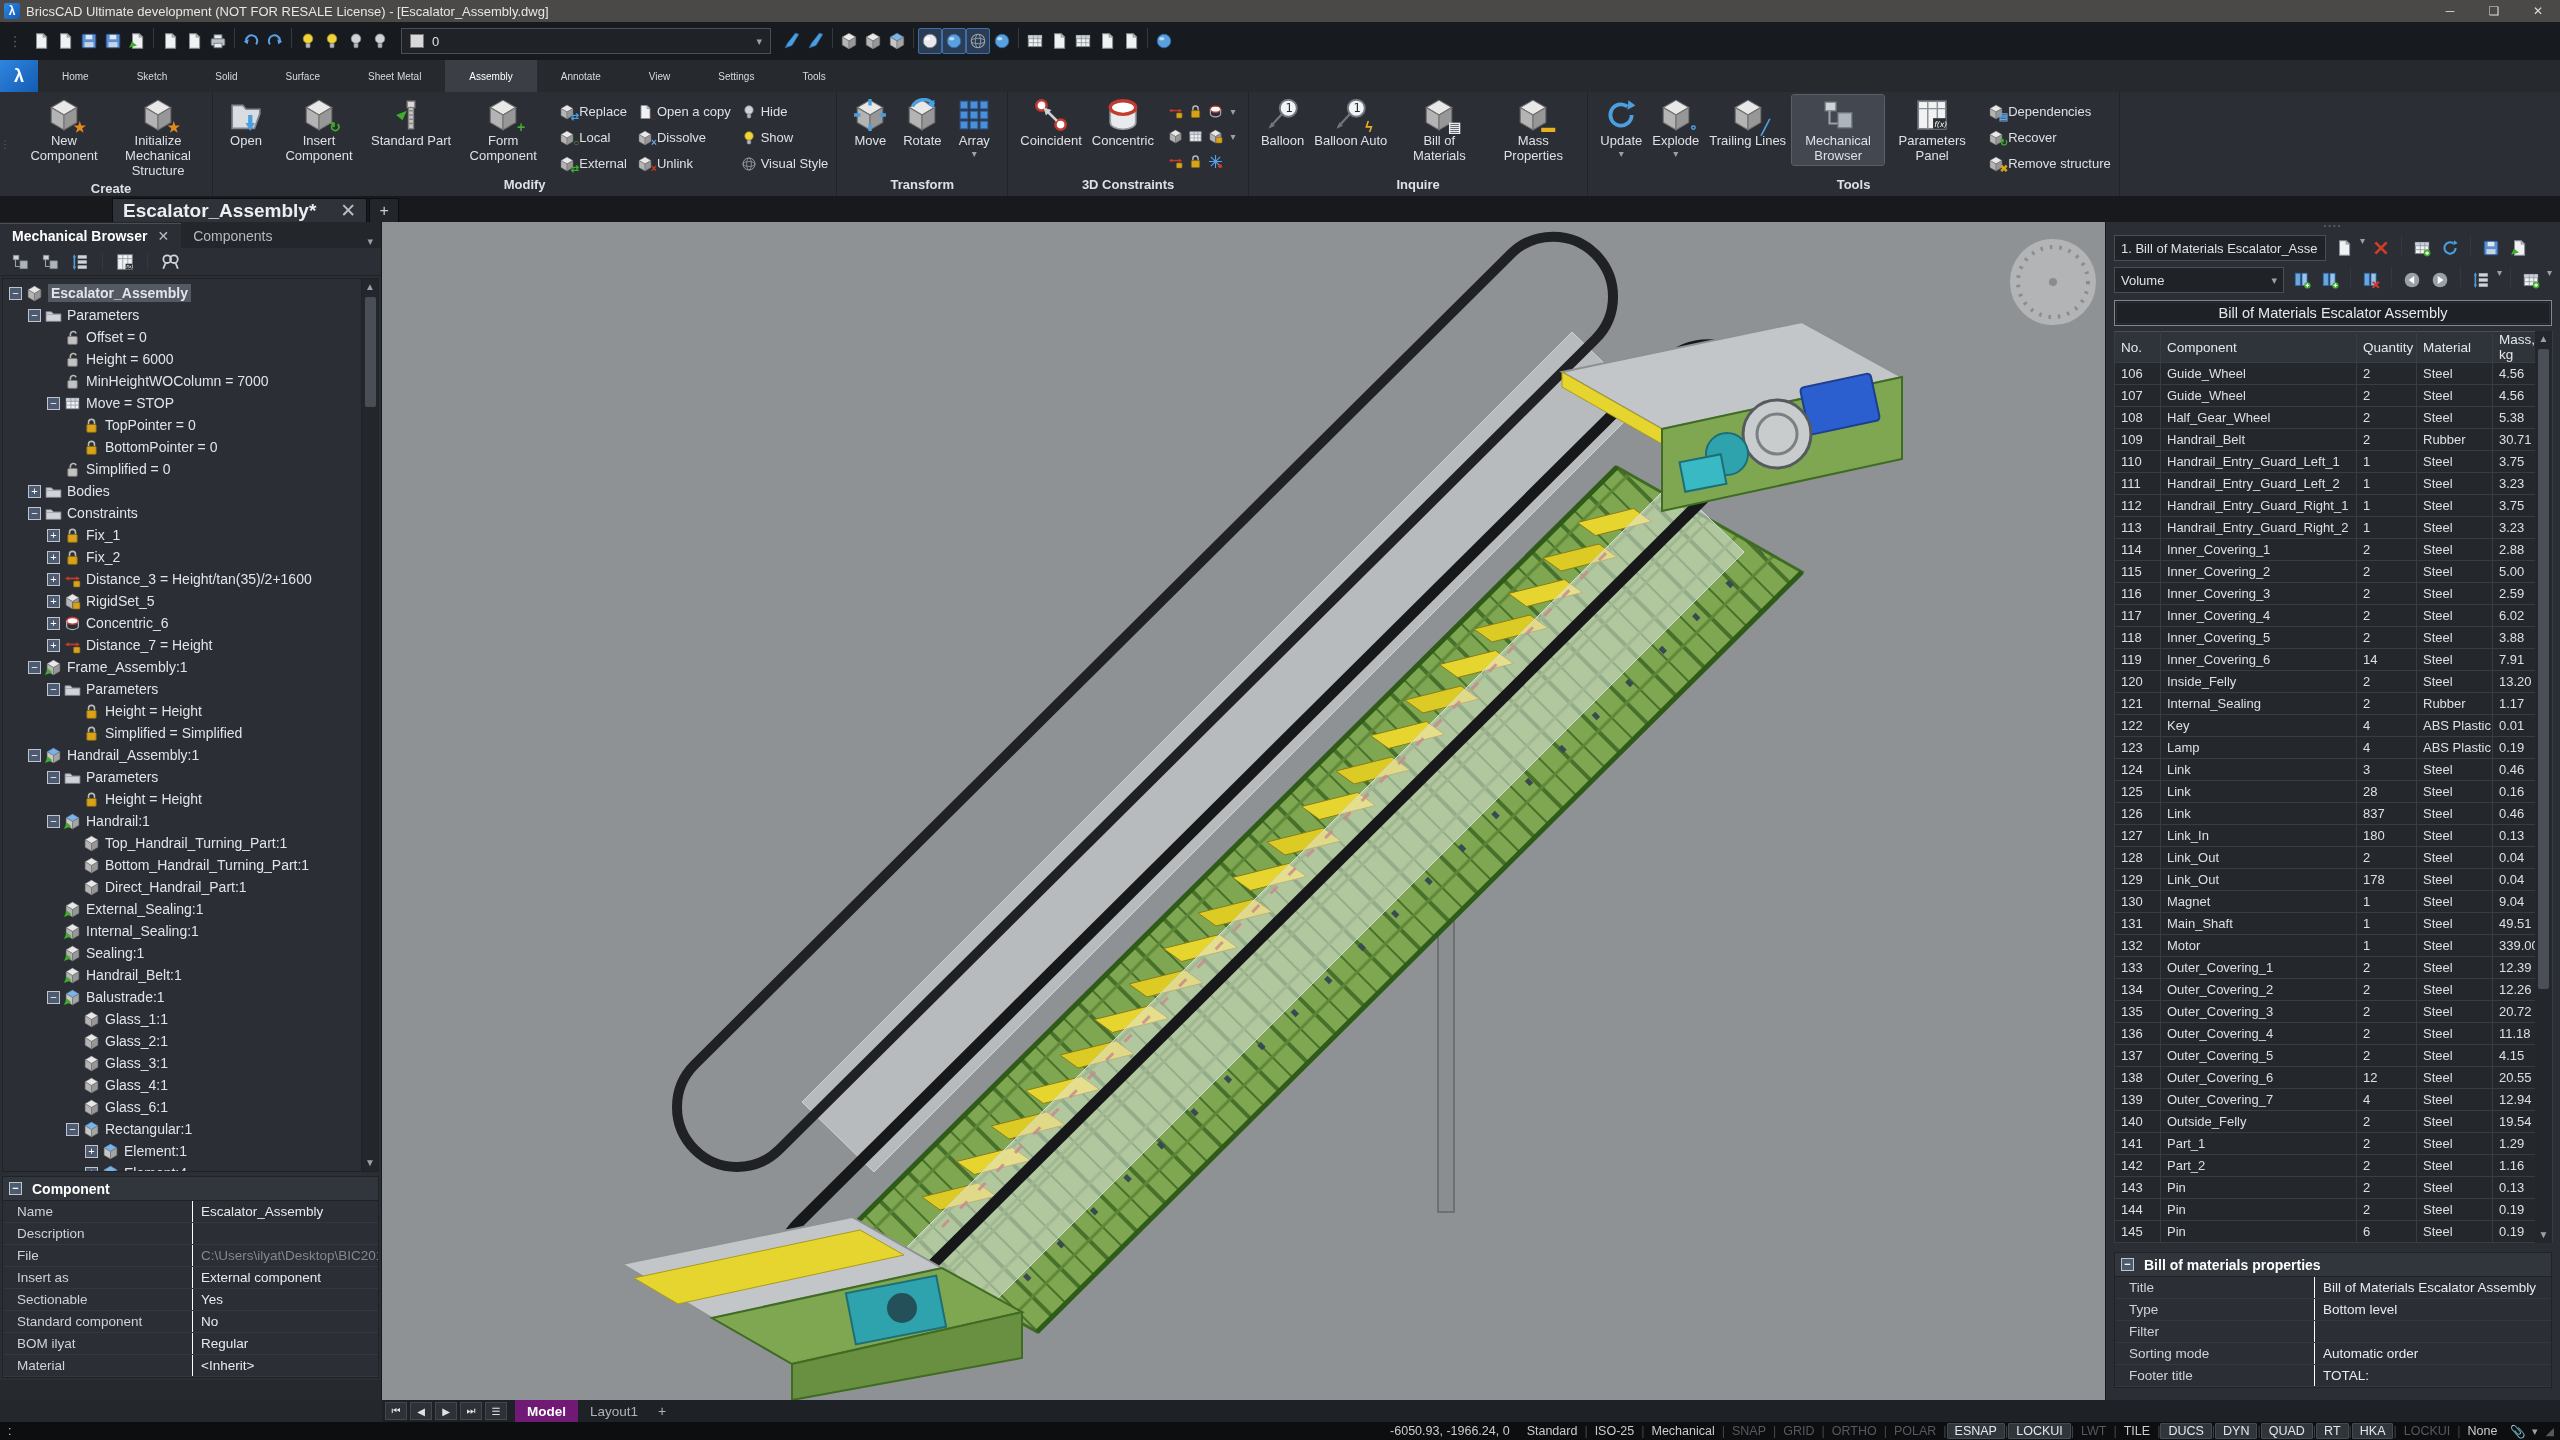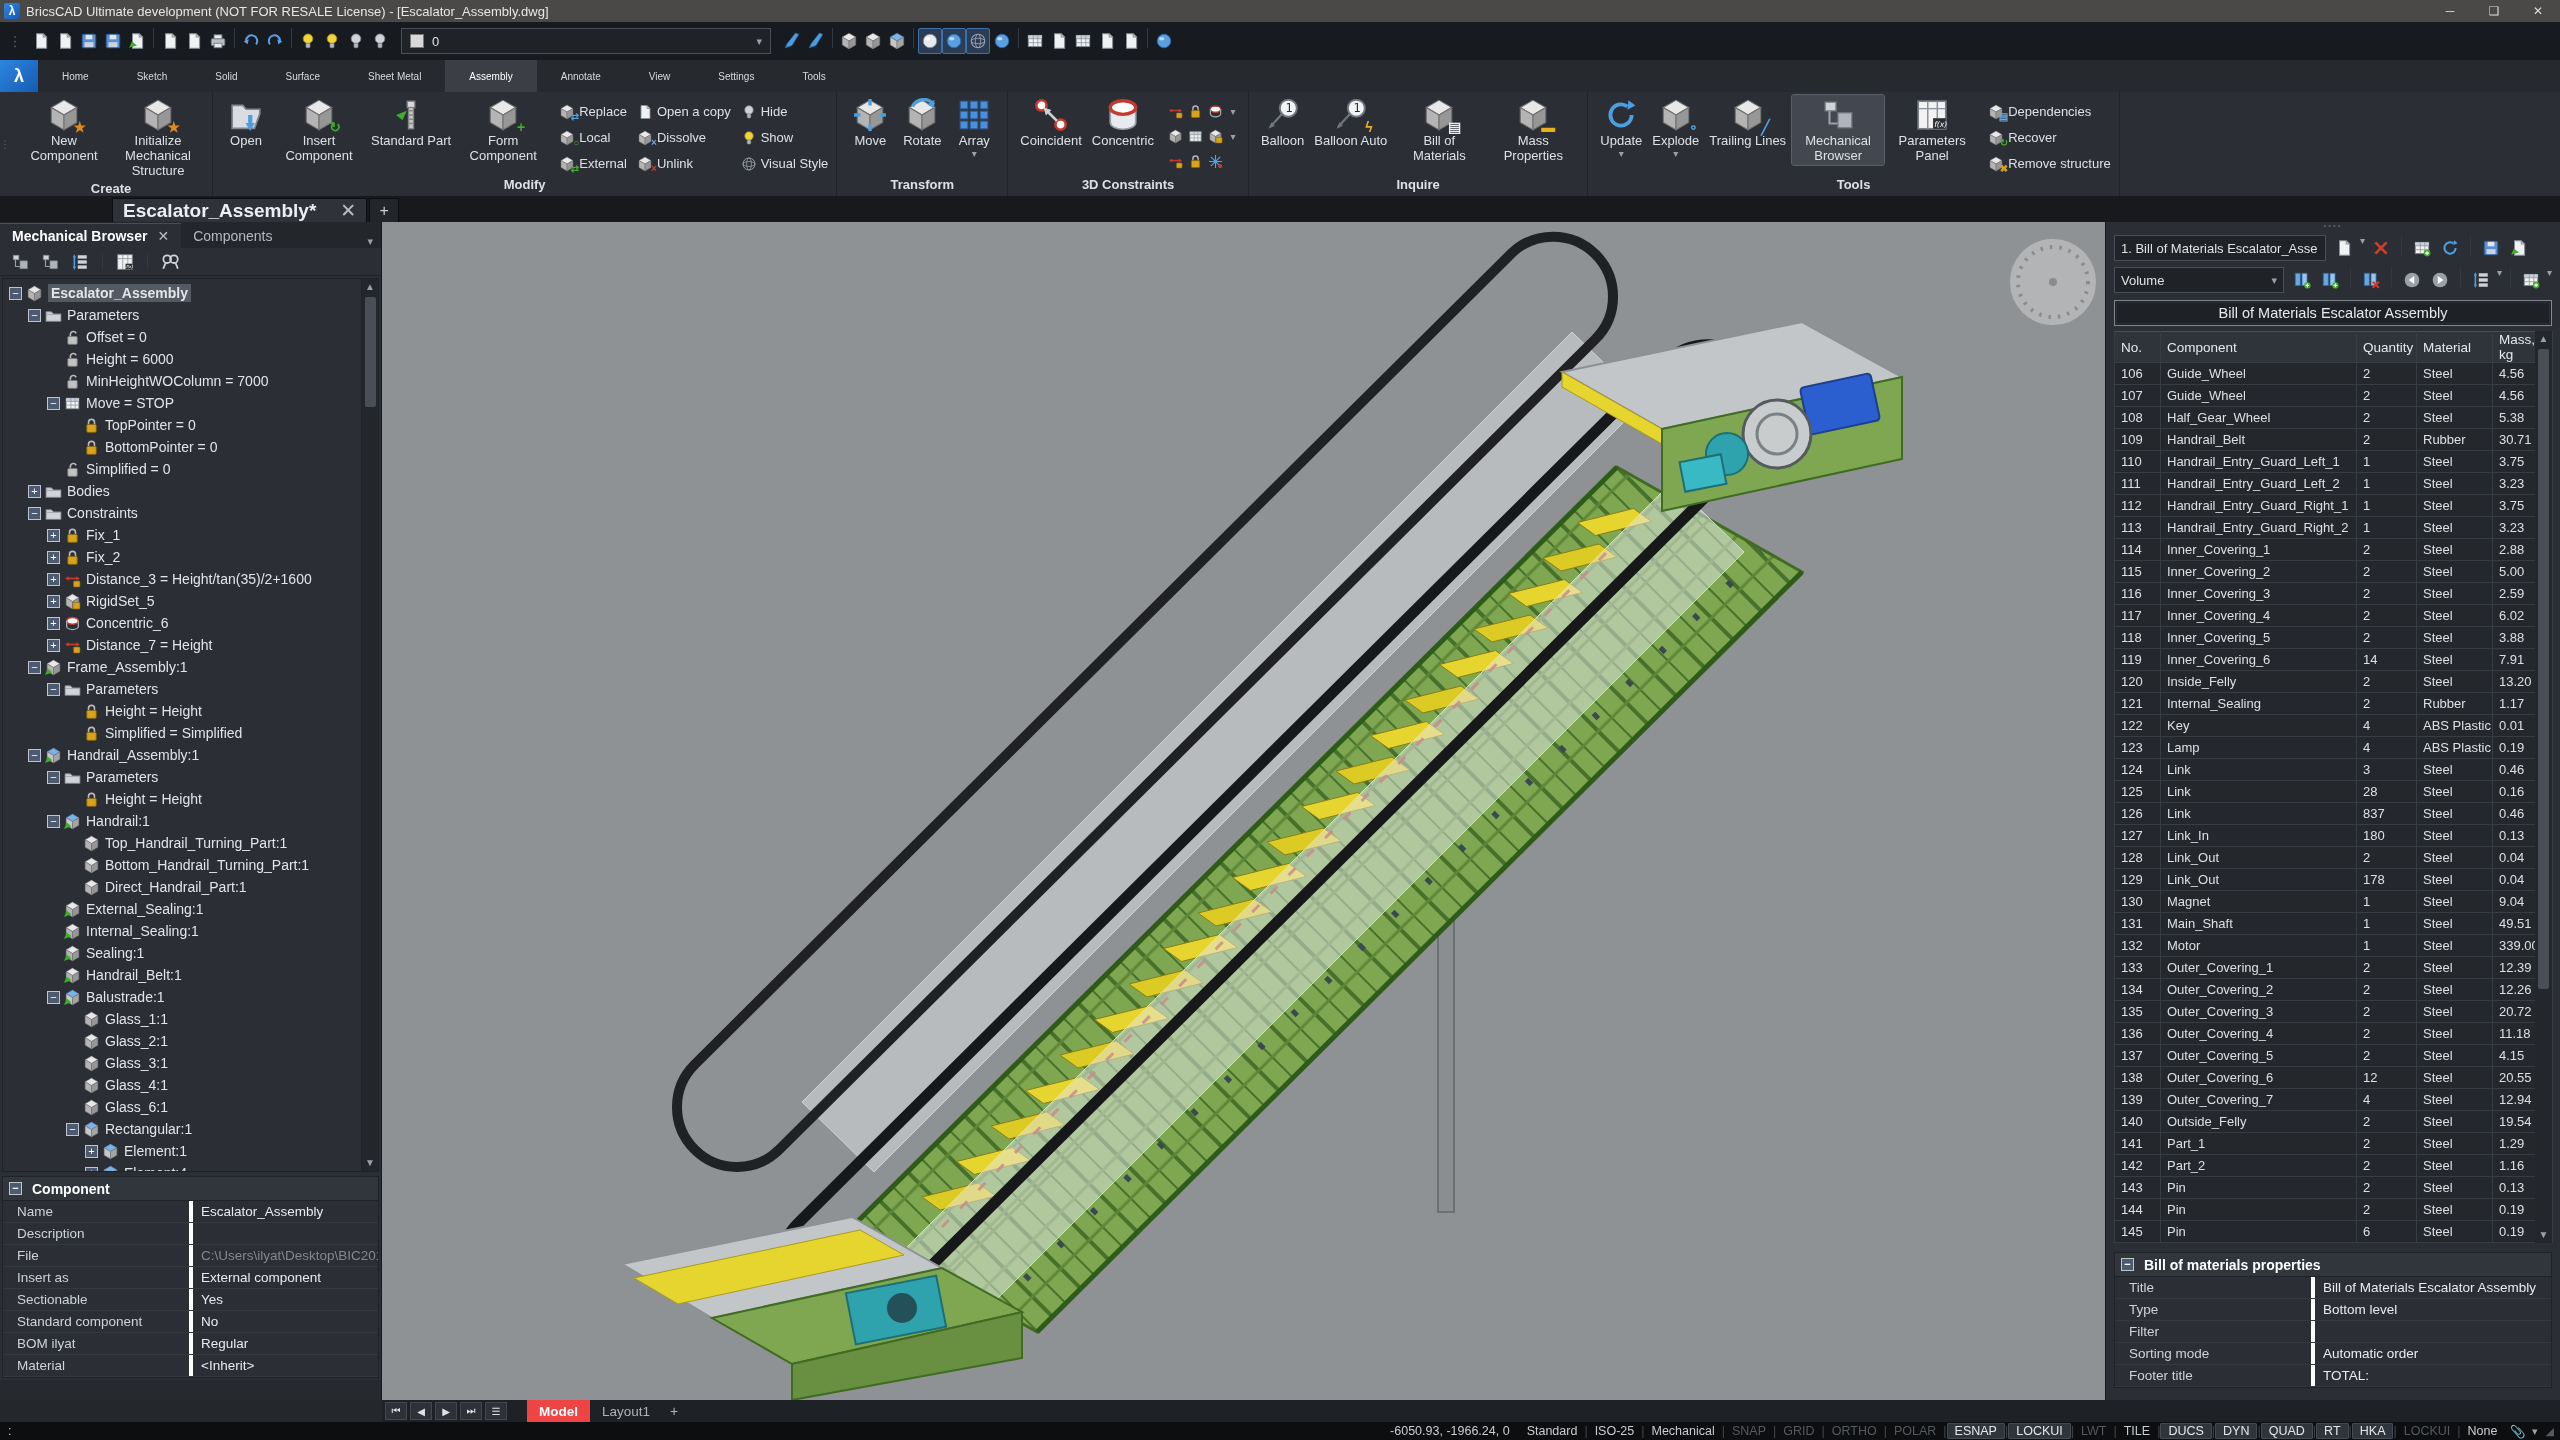--- a/index.html
+++ b/index.html
@@ -84,21 +84,21 @@
              display:flex; flex-direction:column; align-items:center; }
   .varrow { color:#9aa0a8; font-size:10px; height:16px; line-height:16px; }
   .vthumb { width:11px; height:110px; background:#4a4f57; border-radius:2px; margin-top:2px; }
   .vfill { flex:1; }
 
   
   .pgrid { background:#2b2f35; border:1px solid #1f2227; margin:2px; }
   .pghead { height:24px; display:flex; align-items:center; background:#31353c; color:#fff; font-weight:bold;
             font-size:14px; padding:0 6px; gap:6px; border-bottom:1px solid #1f2227; }
   .pgrow { height:22px; display:flex; font-size:13.5px; border-bottom:1px solid #34383f; }
-  .pgl { width:190px; color:#cfd3d8; padding:3px 6px 0 14px; border-right:4px solid #ffffff;
+  .pgl { width:190px; color:#cfd3d8; padding:3px 6px 0 14px; border-right:1px solid #ffffff;
          overflow:hidden; white-space:nowrap; }
   .pgv { flex:1; color:#e8ebee; padding:3px 6px 0 8px; overflow:hidden; white-space:nowrap; }
   .pgv.muted { color:#84888e; }
   .lfill { height:20px; background:#26292e; }
 
   
   .viewport { flex:1; position:relative; background:#8f9294; overflow:hidden; }
   .viewport svg.scene { position:absolute; inset:0; }
 
   
@@ -121,21 +121,21 @@
                display:flex; flex-direction:column; align-items:center; }
   .bomprops { margin:6px 8px 0 8px; }
   .bomprops .pgl { width:200px; padding-left:14px; }
 
   
   .modelbar { height:22px; background:#1e2126; display:flex; align-items:center; flex:0 0 auto; }
   .mspacer { width:382px; height:22px; background:#24272c; flex:0 0 auto; }
   .mnav { width:22px; height:18px; background:#2e3238; border:1px solid #43474e; color:#dfe2e5; font-size:10px;
           display:flex; align-items:center; justify-content:center; margin-left:3px; }
   .mtab { height:22px; padding:0 12px; display:flex; align-items:center; font-size:13.5px; color:#aeb3b9; }
-  .mtab.active { background:#ef4444; color:#fff; font-weight:bold;margin-left:12px; }
+  .mtab.active { background:#701a75; color:#fff; font-weight:bold; }
   .mplus { color:#aeb3b9; font-size:14px; padding:0 8px; }
 
   
   .statusbar { height:18px; background:#0c0e10; display:flex; align-items:center; color:#c9ccd0;
                font-size:12.5px; flex:0 0 auto; padding:0 6px; }
   .sprompt { color:#c9ccd0; margin-left:2px; }
   .scoords { margin-left:auto; padding:0 10px; }
   .sfield { padding:0 7px; white-space:nowrap; }
   .sfield.dim { color:#565a60; }
   .sfield.on { background:#30353c; color:#e4e7ea; border:1px solid #454a52; border-radius:1px; }

